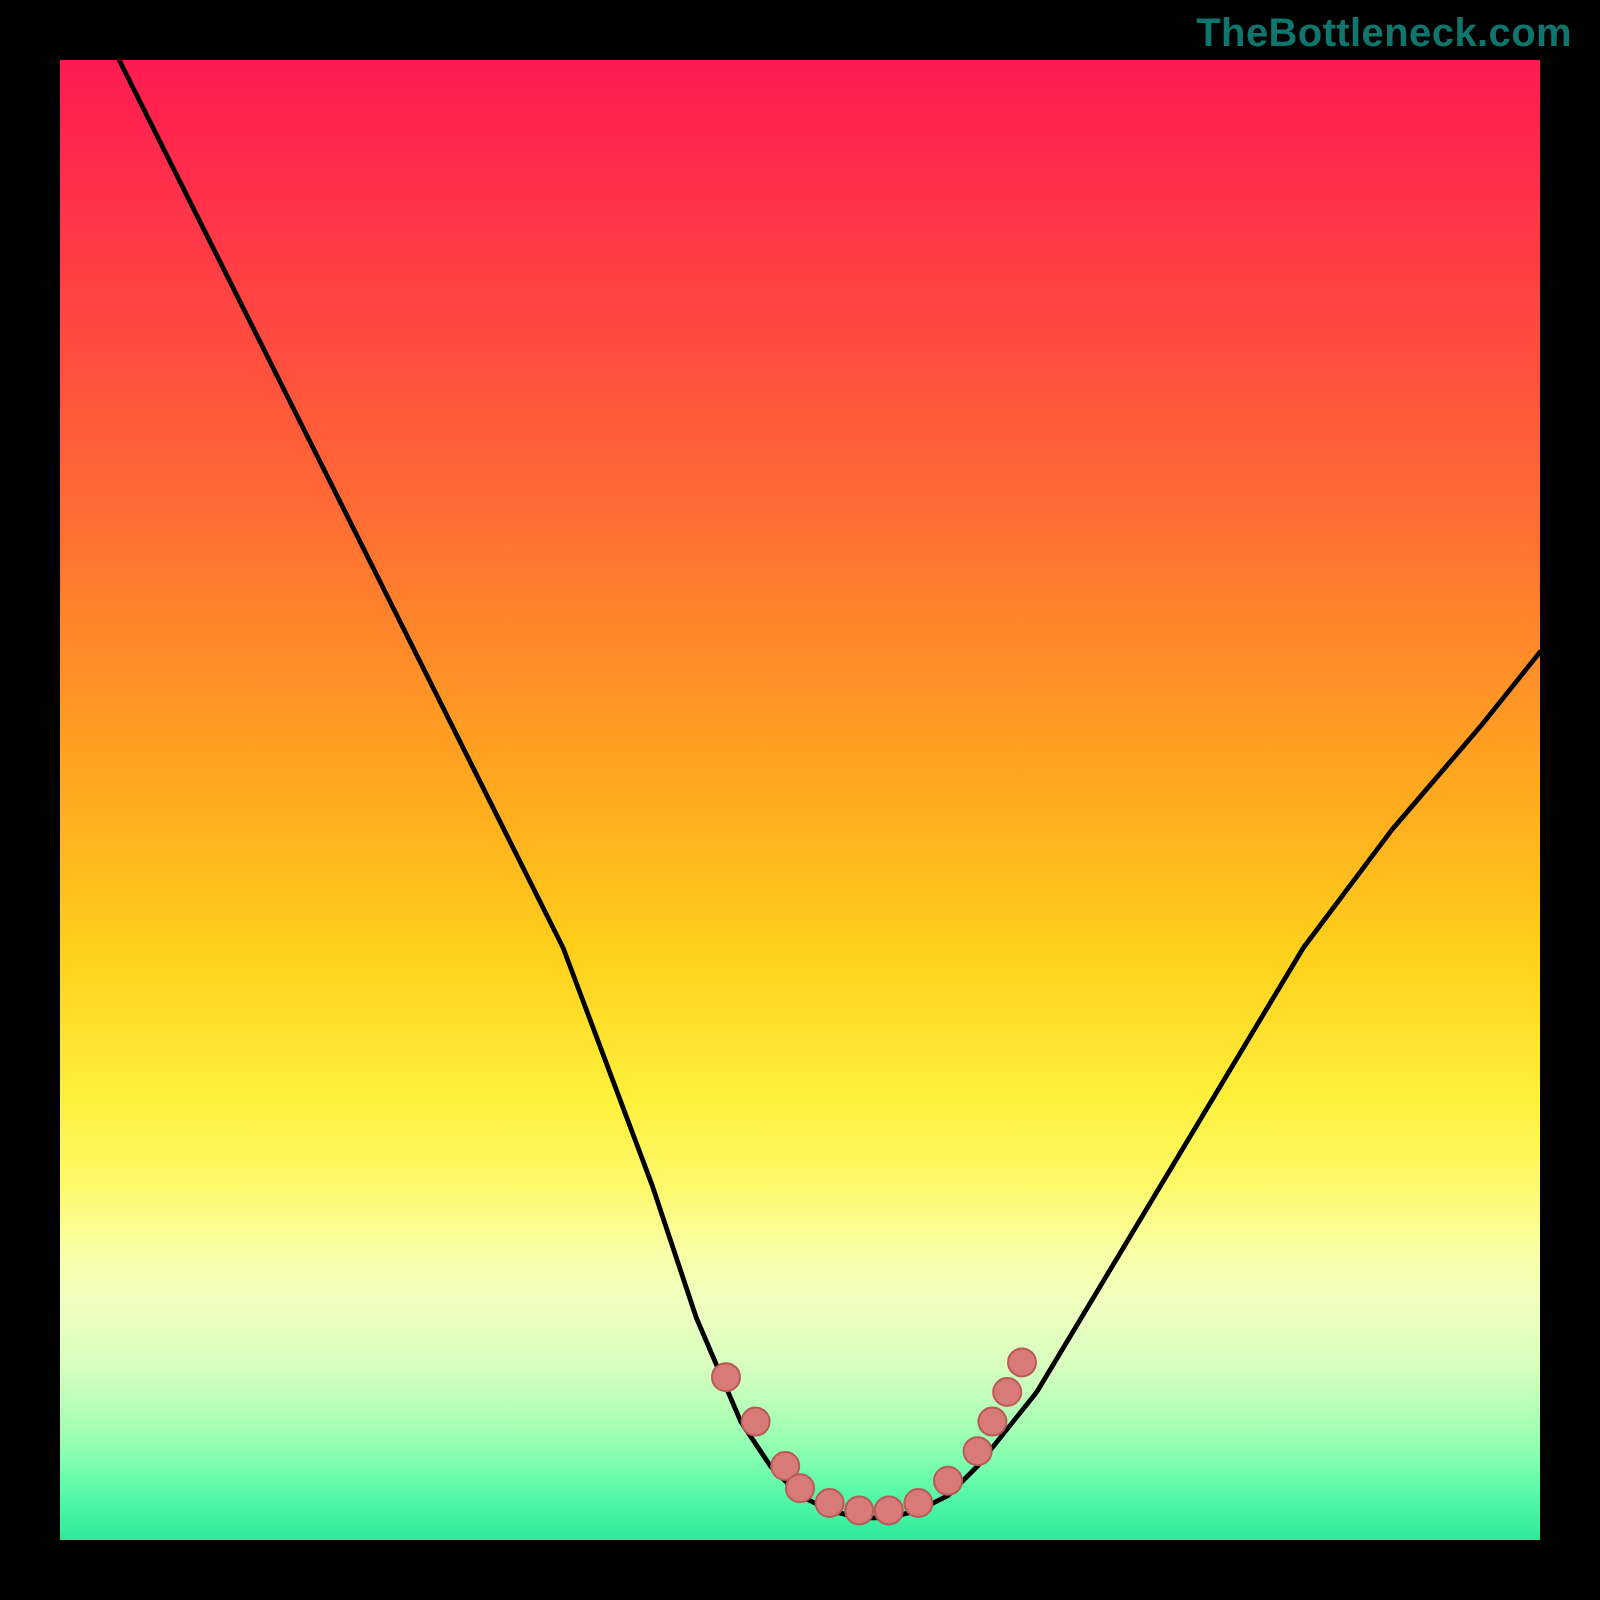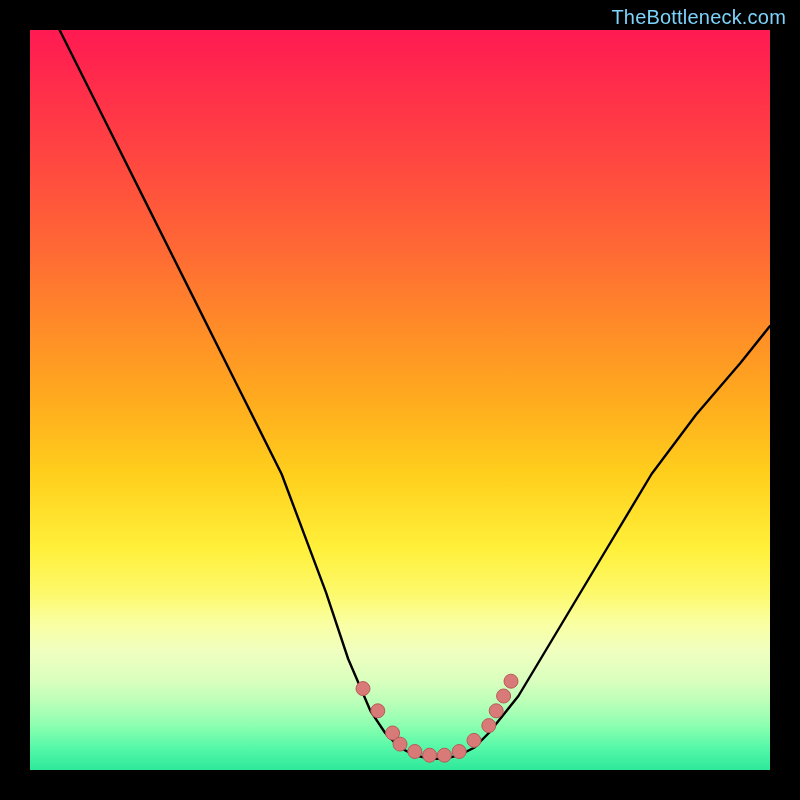--- a/index.html
+++ b/index.html
@@ -39,23 +39,23 @@
       #b8ffb8 91%,
       #8cffb0 94%,
       #55f8a8 97%,
       #2ee89a 100%
     );
   }
   .watermark {
     position: absolute;
     top: 6px;
     right: 14px;
-    color: #7dd3fc;
+    color: #0f766e;
     font-size: 20px;
-    font-weight: 400;
+    font-weight: 700;
     letter-spacing: 0.2px;
     user-select: none;
   }
   svg.curve {
     position: absolute;
     left: 0;
     top: 0;
     width: 740px;
     height: 740px;
     overflow: visible;

